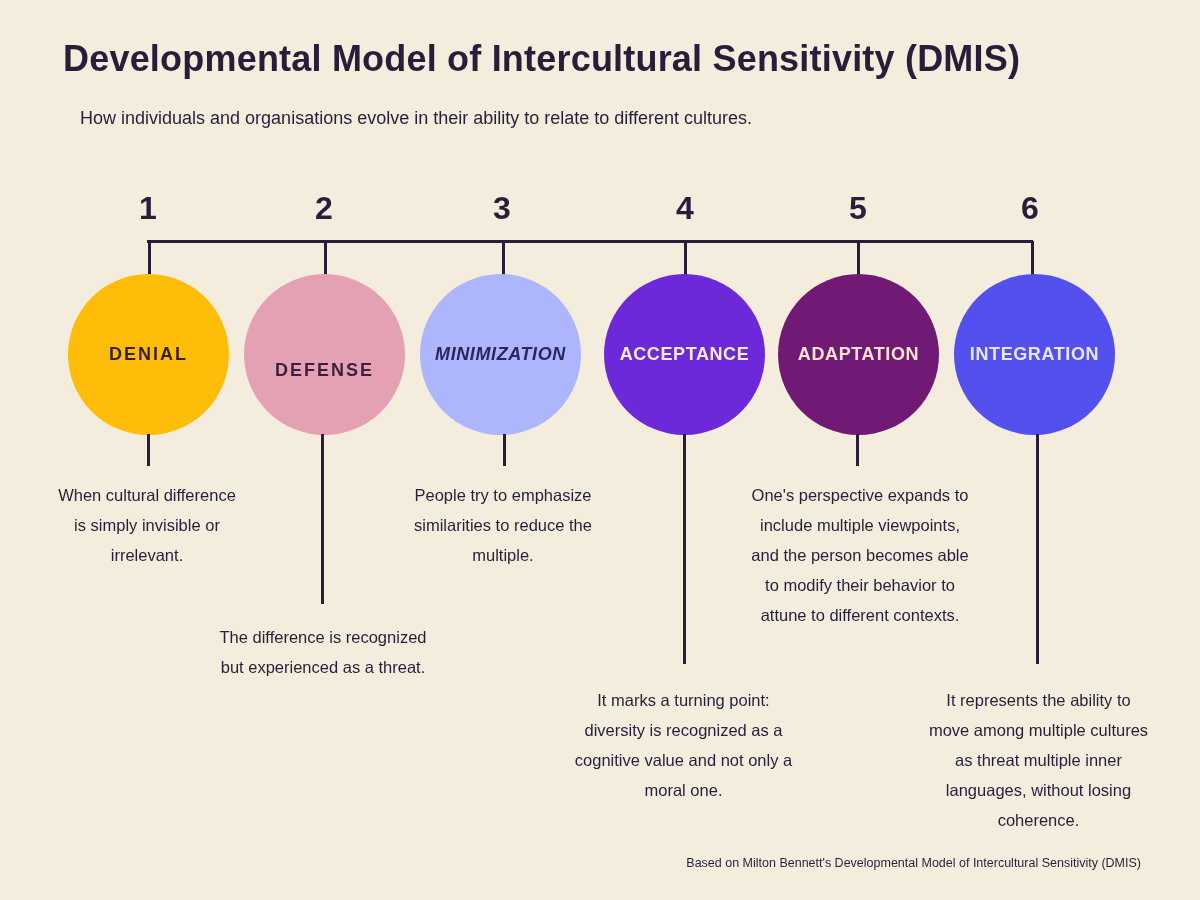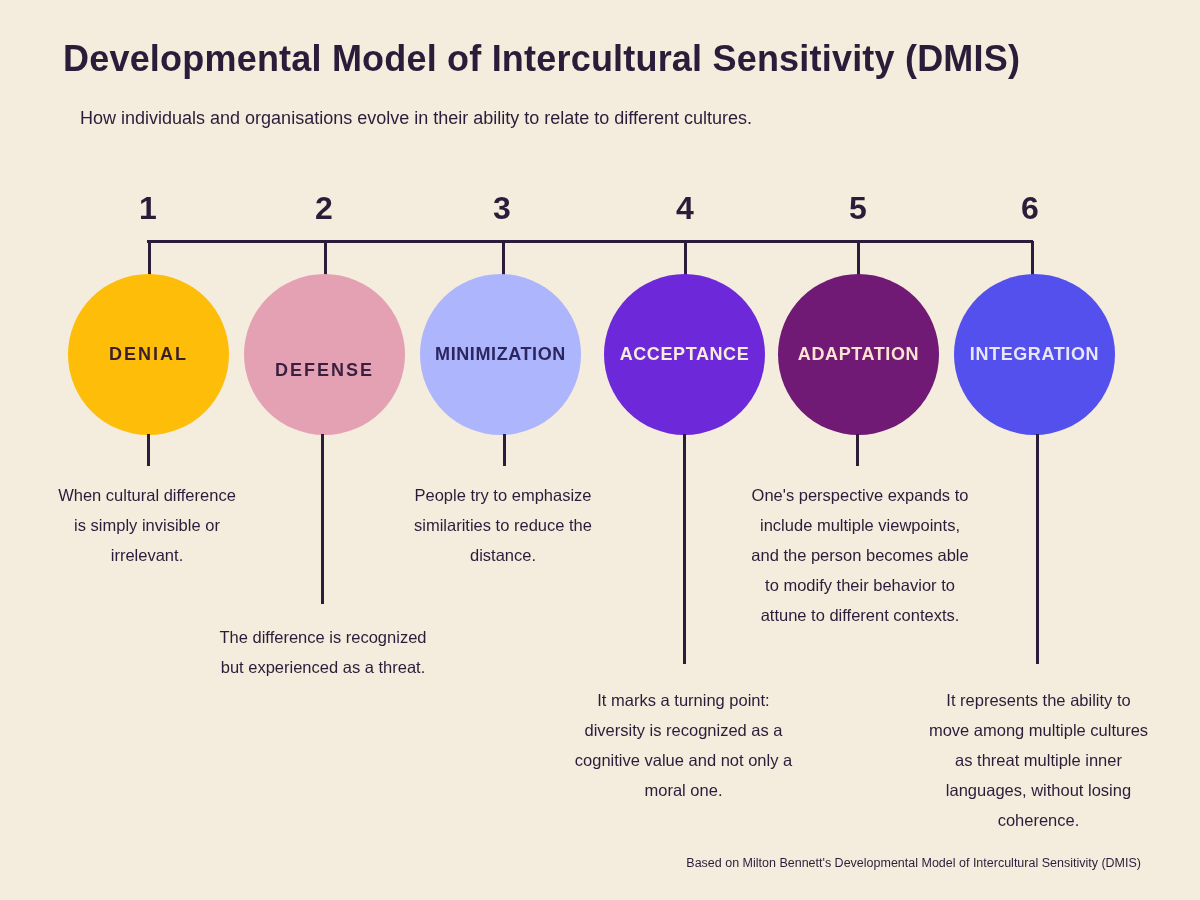--- a/index.html
+++ b/index.html
@@ -71,40 +71,40 @@
   <div class="vline" style="left:858px; top:241px; height:34px"></div>
   <div class="vline" style="left:1032px; top:241px; height:34px"></div>
 
   <div class="circle" style="left: 148px; background: rgb(253, 189, 8);">
     <span class="circle-label lbl-wide" style="color: rgb(58, 31, 42);">DENIAL</span>
   </div>
   <div class="circle" style="left: 324px; background: rgb(229, 161, 180);">
     <span class="circle-label lbl-wide" style="color: rgb(58, 31, 62); margin-top: 32px;">DEFENSE</span>
   </div>
   <div class="circle" style="left: 500px; background: rgb(173, 181, 253);">
-    <span class="circle-label" style="color: rgb(43, 37, 96);">MINIMIZATION</span>
+    <span class="circle-label" style="color: rgb(43, 37, 96); font-style: italic;">MINIMIZATION</span>
   </div>
   <div class="circle" style="left: 684px; background: #6d28d9;">
     <span class="circle-label" style="color: rgb(244, 236, 221);">ACCEPTANCE</span>
   </div>
   <div class="circle" style="left: 858px; background: #701a75;">
     <span class="circle-label" style="color: rgb(251, 227, 207);">ADAPTATION</span>
   </div>
   <div class="circle" style="left: 1034px; background: rgb(84, 80, 238);">
     <span class="circle-label" style="color: rgb(232, 230, 251);">INTEGRATION</span>
   </div>
 
   <div class="vline" style="left:148px; top:434px; height:32px"></div>
   <div class="vline" style="left:322px; top:434px; height:170px"></div>
   <div class="vline" style="left:504px; top:434px; height:32px"></div>
   <div class="vline" style="left:684px; top:434px; height:230px"></div>
   <div class="vline" style="left:857px; top:434px; height:32px"></div>
   <div class="vline" style="left:1037px; top:434px; height:230px"></div>
 
   <div class="desc" style="left:147px; top:480px; width:190px; margin-left:-95px">When cultural difference is simply invisible or irrelevant.</div>
   <div class="desc" style="left:323px; top:622px; width:210px; margin-left:-105px">The difference is recognized but experienced as a threat.</div>
-  <div class="desc" style="left:503px; top:480px; width:200px; margin-left:-100px">People try to emphasize similarities to reduce the distance.</div>
+  <div class="desc" style="left:503px; top:480px; width:200px; margin-left:-100px">People try to emphasize similarities to reduce the multiple.</div>
   <div class="desc" style="left:683px; top:685px; width:235px; margin-left:-117px">It marks a turning point: diversity is recognized as a cognitive value and not only a moral one.</div>
   <div class="desc" style="left:860px; top:480px; width:230px; margin-left:-115px">One's perspective expands to include multiple viewpoints, and the person becomes able to modify their behavior to attune to different contexts.</div>
   <div class="desc" style="left:1038px; top:685px; width:225px; margin-left:-112px">It represents the ability to move among multiple cultures as threat multiple inner languages, without losing coherence.</div>
 </div>
 
 <div class="footnote">Based on Milton Bennett's Developmental Model of Intercultural Sensitivity (DMIS)</div>
 
 </body></html>

